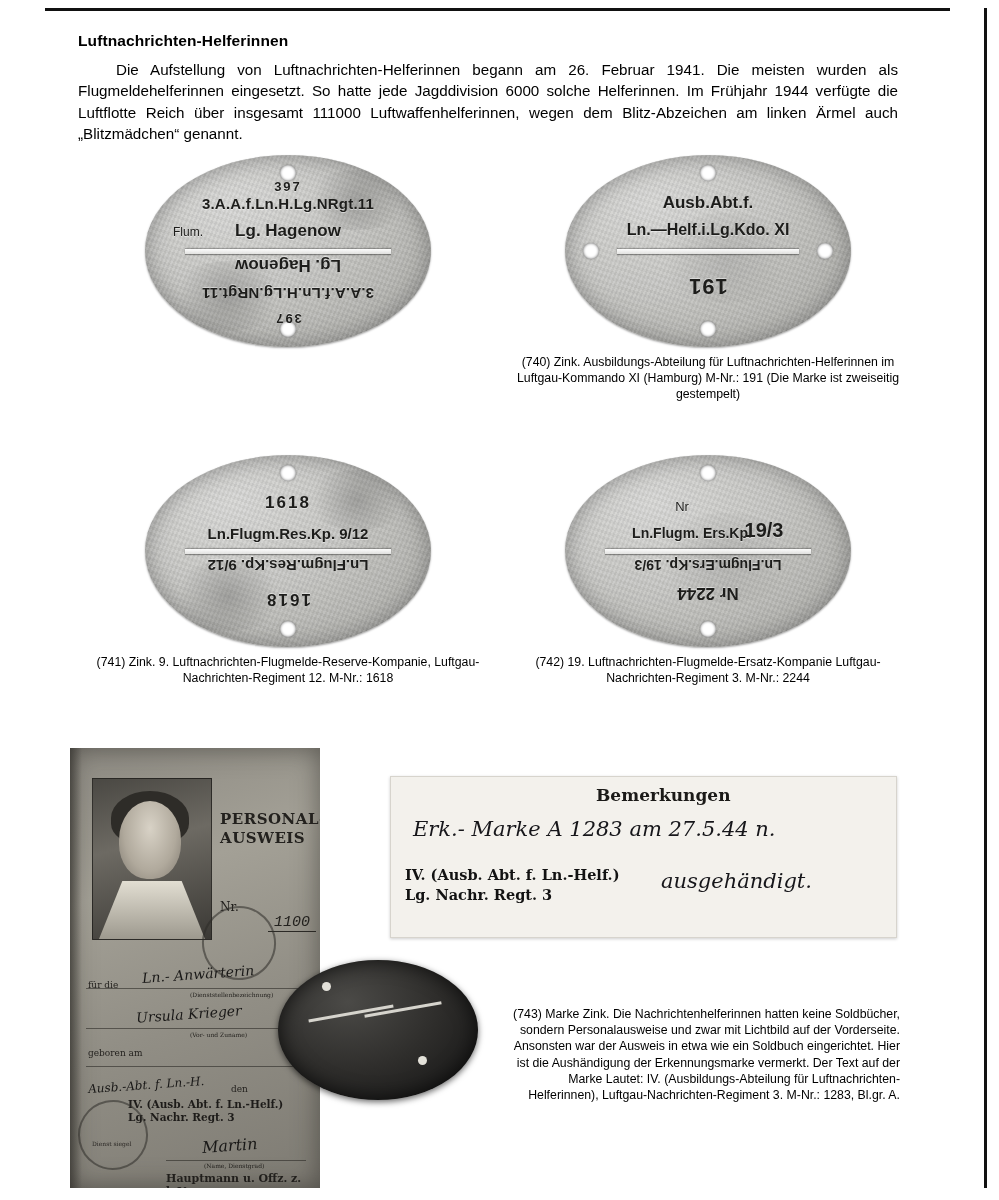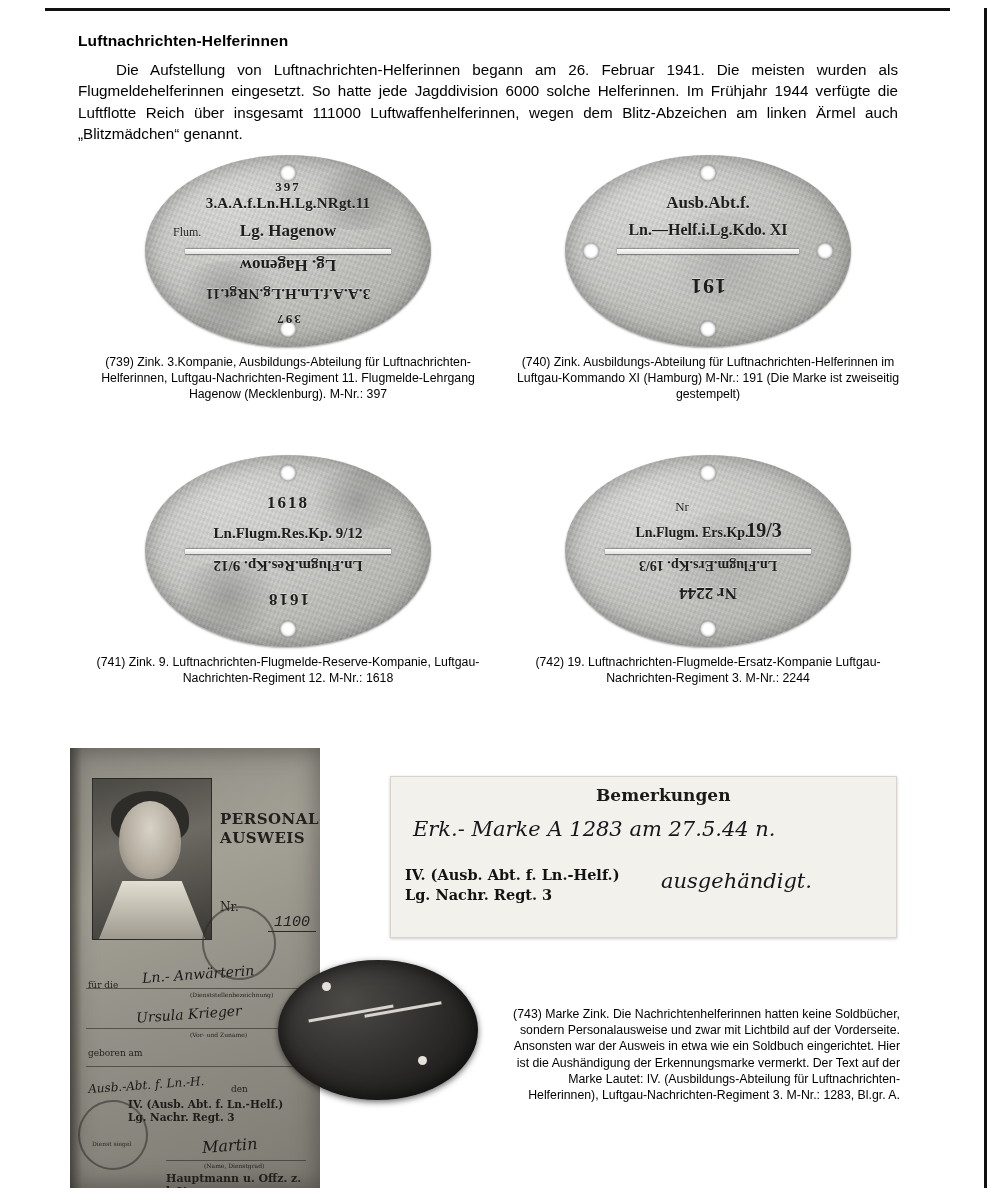--- a/index.html
+++ b/index.html
@@ -137,21 +137,21 @@
     box-shadow: 0 1px 1px rgba(0,0,0,.35), 0 -1px 1px rgba(0,0,0,.25);
   }
   .groove.short { left: 52px; right: 52px; }
 
   
   .stamp {
     position: absolute;
     left: 0; right: 0;
     text-align: center;
     color: #1d1d1b;
-    font-family: Liberation Serif, serif;
+    font-family: Liberation Sans, sans-serif;
     font-weight: bold;
     text-shadow: 0 1px 0 rgba(255,255,255,.45);
     white-space: nowrap;
   }
   .stamp.flip { transform: rotate(180deg); }
   .small-num {
     font-size: 13px;
     letter-spacing: 2px;
   }
 
@@ -384,21 +384,20 @@
             <div class="stamp" style="top:40px; font-size:15px; letter-spacing:.2px;">3.A.A.f.Ln.H.Lg.NRgt.11</div>
             <div class="stamp" style="top:70px; font-size:12px; left:28px; text-align:left; font-weight:normal;">Flum.</div>
             <div class="stamp" style="top:66px; font-size:17px;">Lg. Hagenow</div>
 
             <div class="stamp flip" style="top:104px; font-size:12px; left:-28px; text-align:right; font-weight:normal;">Flum.</div>
             <div class="stamp flip" style="top:100px; font-size:17px;">Lg. Hagenow</div>
             <div class="stamp flip" style="top:130px; font-size:15px; letter-spacing:.2px;">3.A.A.f.Ln.H.Lg.NRgt.11</div>
             <div class="stamp flip small-num" style="top:156px; font-size:13px;">397</div>
           </div>
         </div>
-        <div class="caption">(739) Zink. 3.Kompanie, Ausbildungs-Abteilung für Luftnachrichten-Helferinnen, Luftgau-Nachrichten-Regiment 11. Flugmelde-Lehrgang Hagenow (Mecklenburg). M-Nr.: 397</div>
       </div>
 
       <div class="tag-cell right">
         <div class="tag-wrap">
           <div class="disc">
             <div class="grain"></div>
             <div class="smudge3"></div>
             <div class="hole top"></div>
             <div class="hole bot"></div>
             <div class="hole l"></div>

